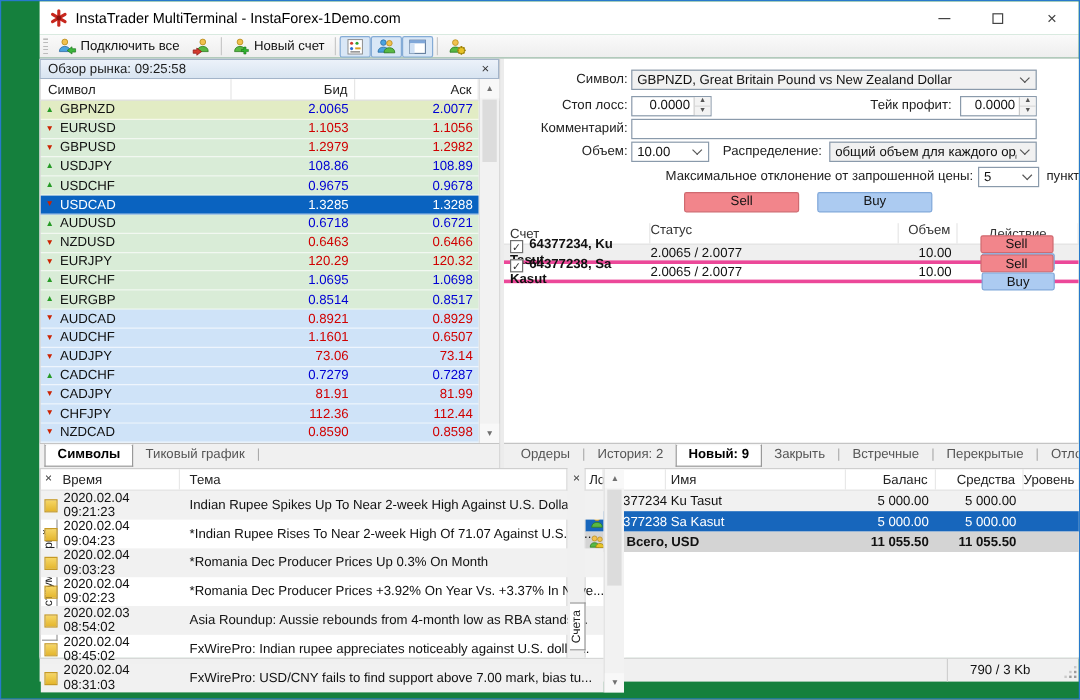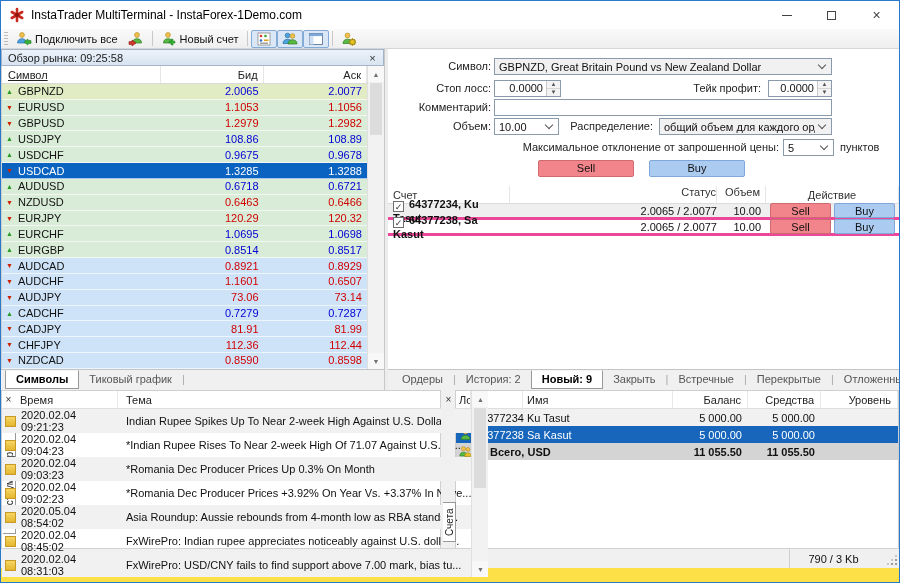--- a/index.html
+++ b/index.html
@@ -1,20 +1,20 @@
 <!DOCTYPE html>
 <html><head>
 <meta charset="utf-8">
 <style>
   * { margin:0; padding:0; box-sizing:border-box; }
   html,body { width:900px; height:583px; background:#888; }
   body { font-family:"Liberation Sans","DejaVu Sans",sans-serif; font-size:11px; color:#111; }
 
-  .window { position:relative; width:900px; height:583px; background:#fde047;
-            border:1px solid #2779cb; overflow:hidden; }
+  .window { position:relative; width:900px; height:583px; background:#15803d;
+            border:1px solid #2779cb; overflow:hidden;padding-left:32px; }
 
   
   .titlebar { height:28px; background:#fff; display:flex; align-items:center; padding-left:8px; }
   .titlebar .logo { width:16px; height:16px; margin-right:6px; flex:0 0 auto; }
   .title-text { font-size:12px; color:#000; }
   .win-controls { margin-left:auto; display:flex; height:28px; }
   .wc { width:45px; height:28px; display:flex; align-items:center; justify-content:center; color:#444; }
   .wc .bar { width:10px; height:1px; background:#444; }
   .wc .box { width:9px; height:9px; border:1px solid #444; }
   .wc.close { font-size:14px; line-height:1; }
@@ -39,21 +39,21 @@
   .splitter { width:3px; background:#ececec; }
 
   
   .market-watch { width:384px; display:flex; flex-direction:column; background:#fff; border-right:1px solid #c8c8c8; }
   .mw-header { height:17px; background:linear-gradient(#ecf2fa,#d8e4f1); border:1px solid #a3b4c9;
                display:flex; align-items:center; padding:0 4px 0 6px; color:#1b1b1b; }
   .mw-header .xbtn { margin-left:auto; font-size:11px; color:#333; width:13px; text-align:center; }
   .mw-table { position:relative; flex:1; display:flex; flex-direction:column; border-left:1px solid #d0d0d0; }
   .mw-colheads { height:18px; display:flex; padding-right:17px; background:#fff; border-bottom:1px solid #d9d9d9; }
   .mw-colheads .ch { border-right:1px solid #e6e6e6; display:flex; align-items:center; color:#222; }
-  .ch.sym { width:160px; padding-left:6px;text-decoration:underline; }
+  .ch.sym { width:160px; padding-left:6px; }
   .ch.bid { width:103px; justify-content:flex-end; padding-right:5px; }
   .ch.ask { width:104px; justify-content:flex-end; padding-right:5px; }
   .mw-body { flex:1; display:flex; flex-direction:column; padding-right:17px; }
   .mw-row { flex:1; display:flex; align-items:center; border-bottom:1px solid rgba(255,255,255,.65); }
   .mw-row.bg-green { background:#d9ecd7; }
   .mw-row.bg-highlight { background:#e2ecc4; }
   .mw-row.bg-blue { background:#cfe3f8; }
   .mw-row.sel { background:#0a63c0; color:#fff; }
   .c-sym { width:160px; display:flex; align-items:center; gap:5px; padding-left:4px; }
   .trend { font-size:7px; line-height:1; }
@@ -94,21 +94,21 @@
   .textfield { position:absolute; height:17px; border:1px solid #8a9aab; background:#fff; }
   .big-btn { position:absolute; height:17px; width:96px; text-align:center; line-height:15px; border-radius:2px; }
   .btn-sell { background:#f2858b; border:1px solid #cf6a70; }
   .btn-buy  { background:#accbf1; border:1px solid #7fa7d9; }
 
   .ogrid { position:absolute; left:0; right:0; top:137px; }
   .og-row { display:flex; height:16px; align-items:center; border-bottom:3px solid #ec4899; }
   .og-head { height:18px; border-bottom:1px solid #dcdcdc; color:#333; }
   .og-head > div { border-right:1px solid #e6e6e6; height:100%; display:flex; align-items:center; }
   .og-c1 { width:122px; padding-left:5px; }
-  .og-c2 { width:207px; justify-content:center; text-align:right; }
+  .og-c2 { width:207px; justify-content:center; text-align:left; }
   .og-c3 { width:49px; justify-content:flex-end; text-align:right; padding-right:5px; }
   .og-c4 { flex:1; justify-content:center; text-align:center; }
   .og-row.odd { background:#efefef; }
   .og-row .og-c2, .og-row .og-c3 { display:block; }
   .cbx { display:inline-block; width:11px; height:11px; border:1px solid #6f6f6f; background:#fff; font-size:9px;
          line-height:10px; text-align:center; color:#333; margin-right:5px; vertical-align:-2px; }
   .acct-name { font-weight:bold; }
   .mini-btn { display:inline-block; width:61px; height:15px; line-height:14px; text-align:center; border-radius:2px; }
   .mini-btn.sell { background:#f2858b; border:1px solid #cf6a70; margin-right:3px; }
   .mini-btn.buy { background:#accbf1; border:1px solid #7fa7d9; }
@@ -552,21 +552,21 @@
                 <span class="n-time">2020.02.04 09:03:23</span>
                 <span class="n-theme">*Romania Dec Producer Prices Up 0.3% On Month</span>
               </div>
               <div class="n-row">
                 <span class="news-ico"></span>
                 <span class="n-time">2020.02.04 09:02:23</span>
                 <span class="n-theme">*Romania Dec Producer Prices +3.92% On Year Vs. +3.37% In Nove...</span>
               </div>
               <div class="n-row odd">
                 <span class="news-ico"></span>
-                <span class="n-time">2020.05.04 08:54:02</span>
+                <span class="n-time">2020.02.03 08:54:02</span>
                 <span class="n-theme">Asia Roundup: Aussie rebounds from 4-month low as RBA stands ...</span>
               </div>
               <div class="n-row">
                 <span class="news-ico"></span>
                 <span class="n-time">2020.02.04 08:45:02</span>
                 <span class="n-theme">FxWirePro: Indian rupee appreciates noticeably against U.S. dollar...</span>
               </div>
               <div class="n-row odd">
                 <span class="news-ico"></span>
                 <span class="n-time">2020.02.04 08:31:03</span>

